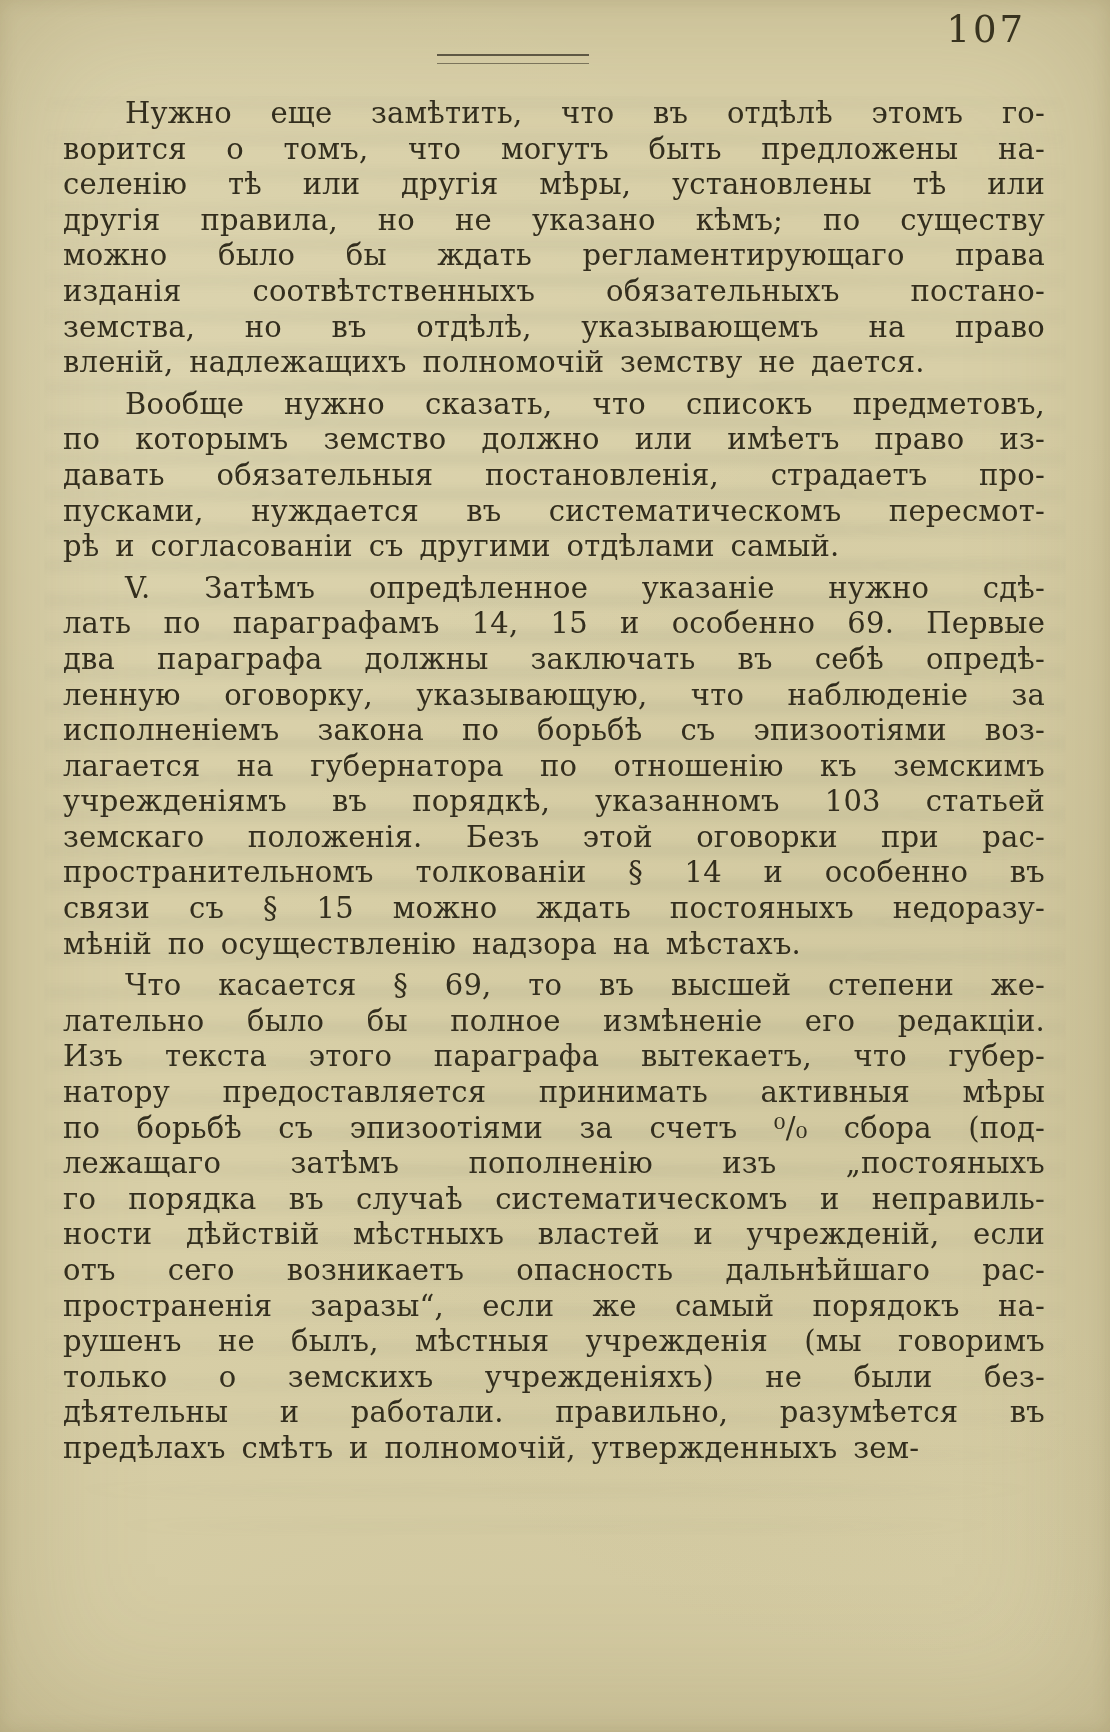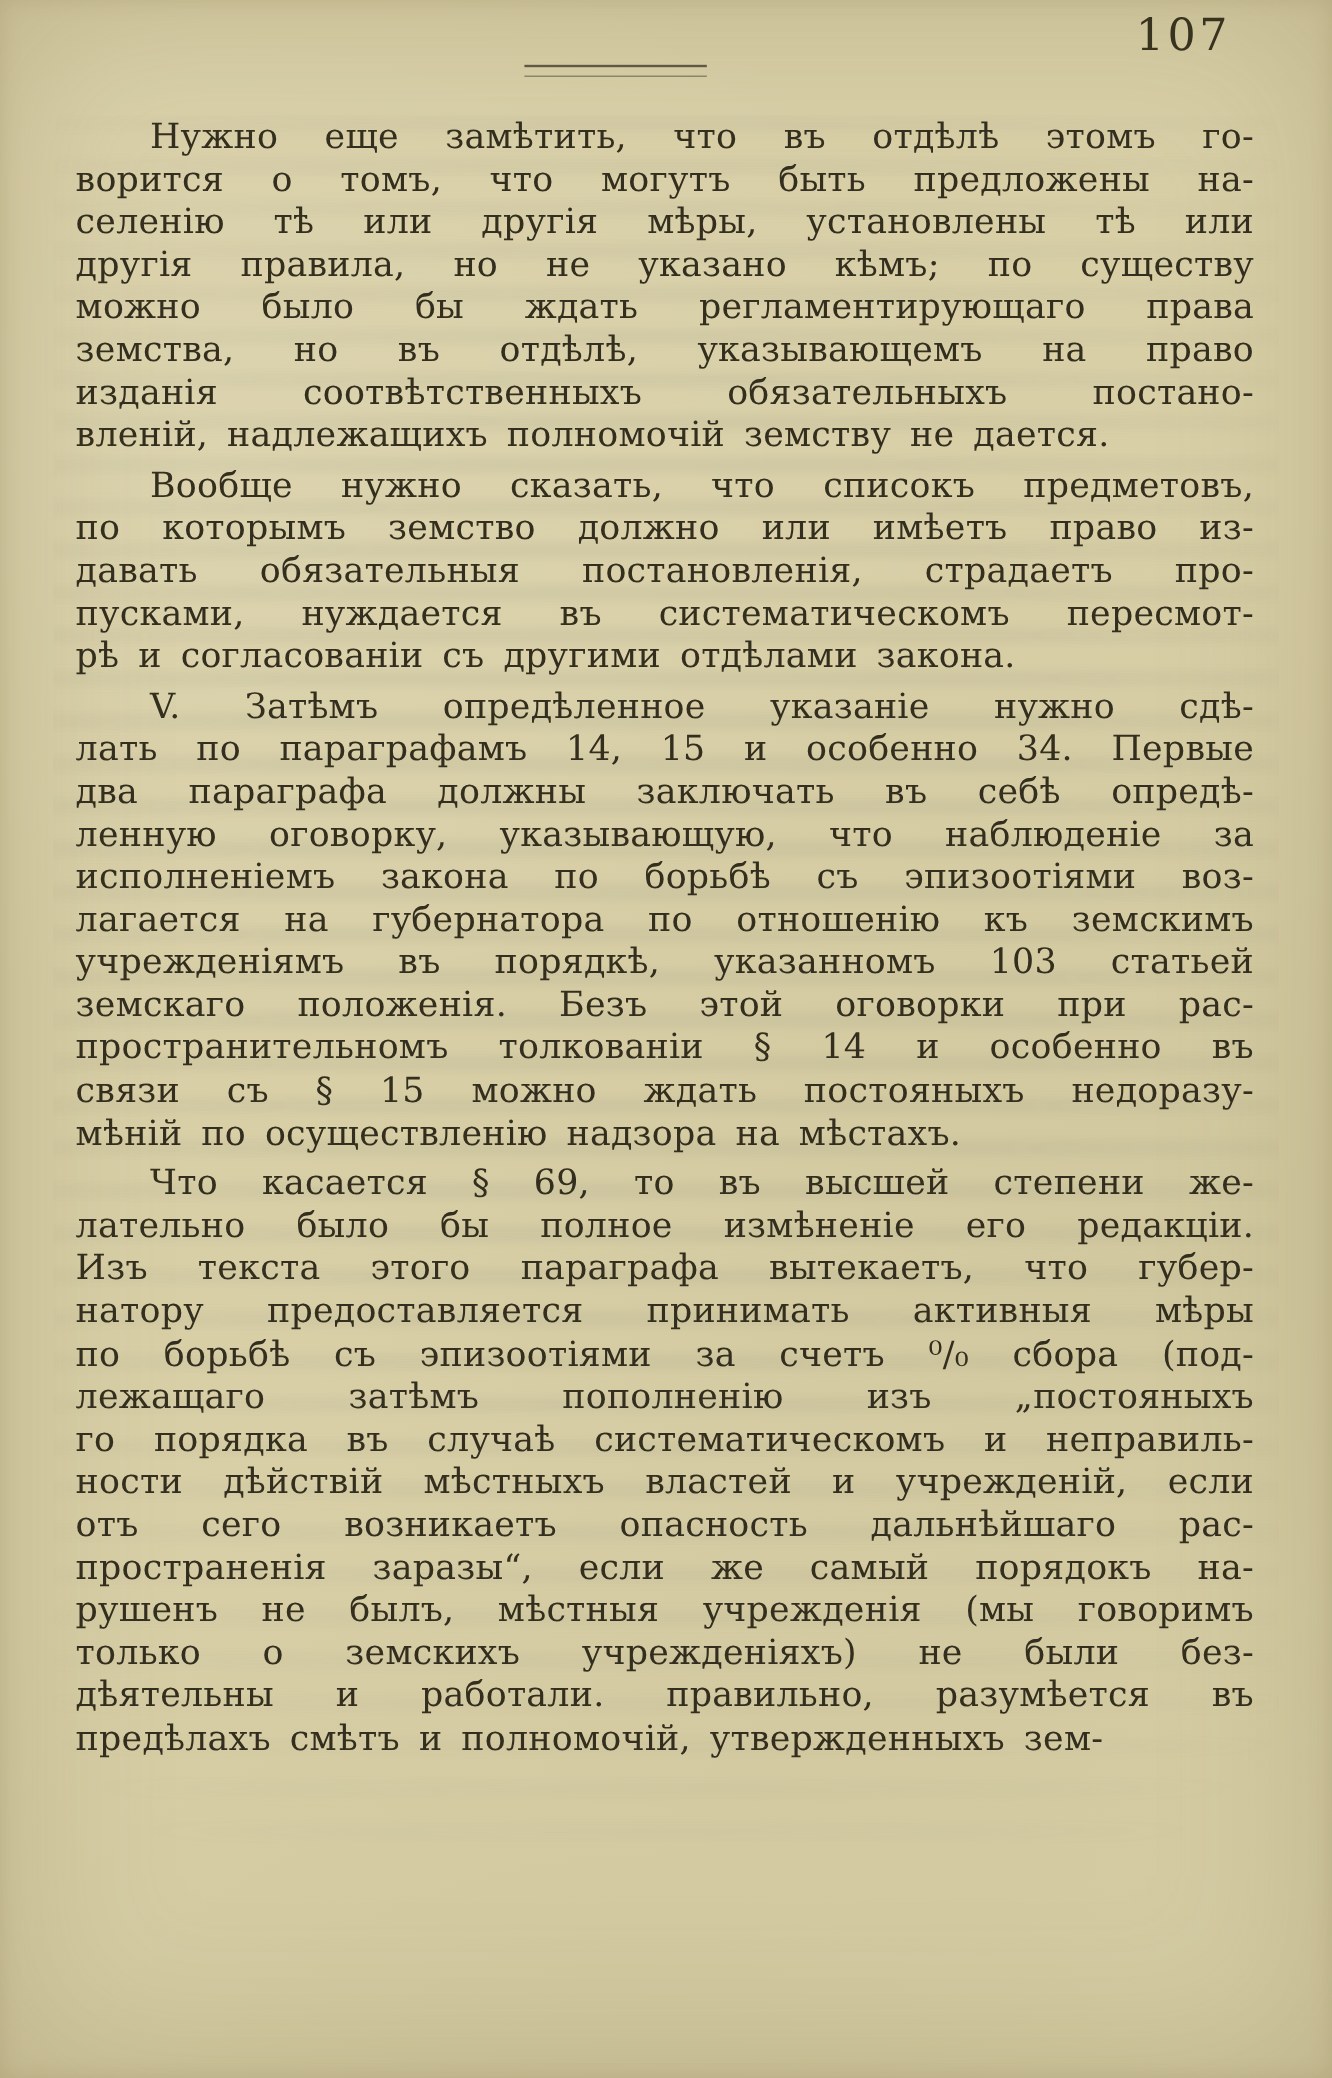--- a/index.html
+++ b/index.html
@@ -101,34 +101,34 @@
     <div class="page-number-rule"></div>
   </div>
 
   <div class="body-text">
       <div class="paragraph">
         <div class="line first">Нужно еще замѣтить, что въ отдѣлѣ этомъ го-</div>
         <div class="line">ворится о томъ, что могутъ быть предложены на-</div>
         <div class="line">селенію тѣ или другія мѣры, установлены тѣ или</div>
         <div class="line">другія правила, но не указано кѣмъ; по существу</div>
         <div class="line">можно было бы ждать регламентирующаго права</div>
+        <div class="line">изданія соотвѣтственныхъ обязательныхъ постано-</div>
         <div class="line">земства, но въ отдѣлѣ, указывающемъ на право</div>
-        <div class="line">изданія соотвѣтственныхъ обязательныхъ постано-</div>
         <div class="line last">вленій, надлежащихъ полномочій земству не дается.</div>
       </div>
       <div class="paragraph">
         <div class="line first">Вообще нужно сказать, что списокъ предметовъ,</div>
         <div class="line">по которымъ земство должно или имѣетъ право из-</div>
         <div class="line">давать обязательныя постановленія, страдаетъ про-</div>
         <div class="line">пусками, нуждается въ систематическомъ пересмот-</div>
-        <div class="line last">рѣ и согласованіи съ другими отдѣлами закона.</div>
+        <div class="line last">рѣ и согласованіи съ другими отдѣлами самый.</div>
       </div>
       <div class="paragraph">
         <div class="line first">V. Затѣмъ опредѣленное указаніе нужно сдѣ-</div>
-        <div class="line">лать по параграфамъ 14, 15 и особенно 34. Первые</div>
+        <div class="line">лать по параграфамъ 14, 15 и особенно 69. Первые</div>
         <div class="line">два параграфа должны заключать въ себѣ опредѣ-</div>
         <div class="line">ленную оговорку, указывающую, что наблюденіе за</div>
         <div class="line">исполненіемъ закона по борьбѣ съ эпизоотіями воз-</div>
         <div class="line">лагается на губернатора по отношенію къ земскимъ</div>
         <div class="line">учрежденіямъ въ порядкѣ, указанномъ 103 статьей</div>
         <div class="line">земскаго положенія. Безъ этой оговорки при рас-</div>
         <div class="line">пространительномъ толкованіи § 14 и особенно въ</div>
         <div class="line">связи съ § 15 можно ждать постояныхъ недоразу-</div>
         <div class="line last">мѣній по осуществленію надзора на мѣстахъ.</div>
       </div>

